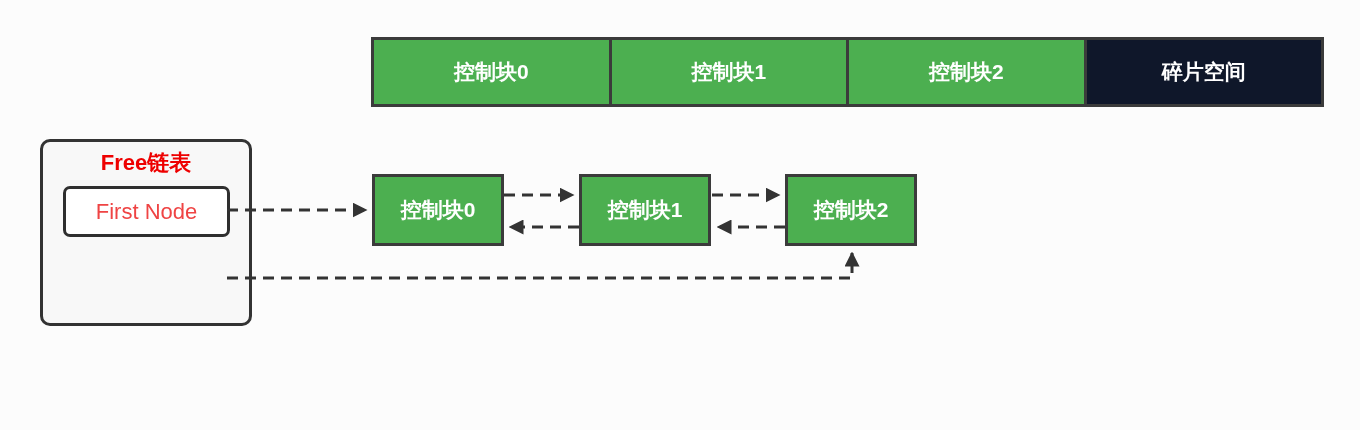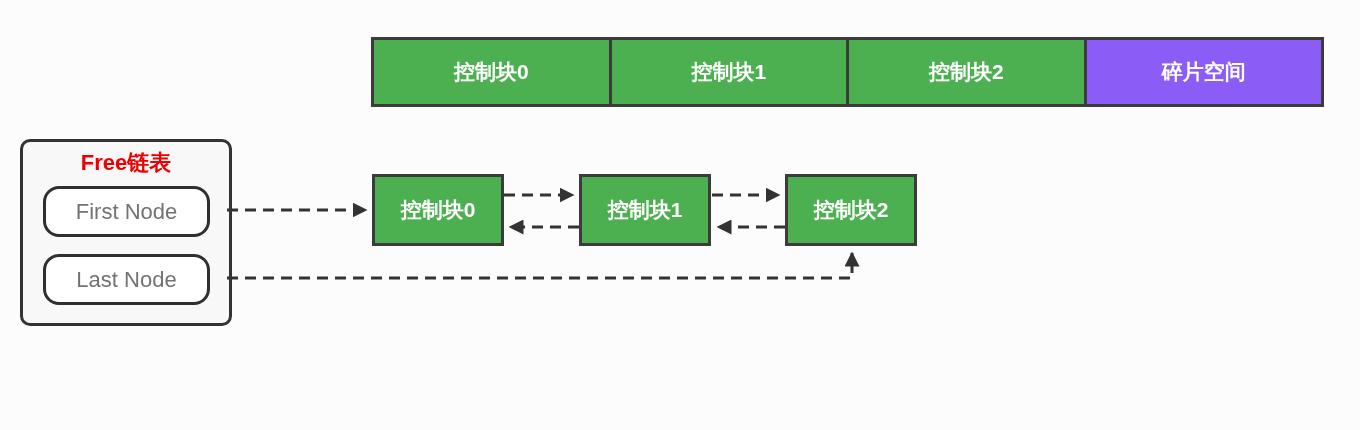--- a/index.html
+++ b/index.html
@@ -18,44 +18,44 @@
   }
   .mem-cell{
     flex:1;
     display:flex;align-items:center;justify-content:center;
     border:3px solid #3b3b3b;
     color:#ffffff;font-weight:bold;font-size:21px;
     box-sizing:border-box;
   }
   .mem-cell + .mem-cell{margin-left:-3px;}
   .green{background:#4caf50;}
-  .red{background:#8b5cf6;}
+  .red{background:#0f172a;}
   .blue{background:#2196f3;}
   
   .free-panel{
-    position:absolute;left:20px;top:139px;
+    position:absolute;left:40px;top:139px;
     width:212px;height:187px;
     background:#f8f8f8;
     border:3px solid #333333;
     border-radius:10px;
     box-sizing:border-box;
   }
   .free-title{
     position:absolute;left:0;top:6px;width:100%;
     text-align:center;
     color:#ee0000;font-weight:bold;font-size:22px;
   }
   .free-field{
     position:absolute;left:20px;width:167px;height:51px;
     background:#ffffff;
     border:3px solid #2f2f2f;
-    border-radius:16px;
+    border-radius:7px;
     box-sizing:border-box;
     display:flex;align-items:center;justify-content:center;
-    color:#737373;font-size:22px;
+    color:#ef4444;font-size:22px;
   }
   
   .list-node{
     position:absolute;top:174px;
     width:132px;height:72px;
     background:#4caf50;
     border:3px solid #3b3b3b;
     box-sizing:border-box;
     display:flex;align-items:center;justify-content:center;
     color:#ffffff;font-weight:bold;font-size:21px;
@@ -77,21 +77,20 @@
   <div class="mem-row">
     <div class="mem-cell green">控制块0</div>
     <div class="mem-cell green">控制块1</div>
     <div class="mem-cell green">控制块2</div>
     <div class="mem-cell red">碎片空间</div>
   </div>
 
   <div class="free-panel">
     <div class="free-title">Free链表</div>
     <div class="free-field" style="top:44px">First Node</div>
-    <div class="free-field" style="top:112px">Last Node</div>
   </div>
 
   <div class="list-node" style="left:372px">控制块0</div>
   <div class="list-node" style="left:579px">控制块1</div>
   <div class="list-node" style="left:785px">控制块2</div>
 
   <svg class="arrow-layer" viewBox="0 0 1360 430" xmlns="http://www.w3.org/2000/svg">
     <defs>
       <marker id="ah" viewBox="0 0 10 10" refX="9" refY="5" markerWidth="5" markerHeight="5" orient="auto-start-reverse">
         <path d="M0,0 L10,5 L0,10 z" fill="#333333"></path>

